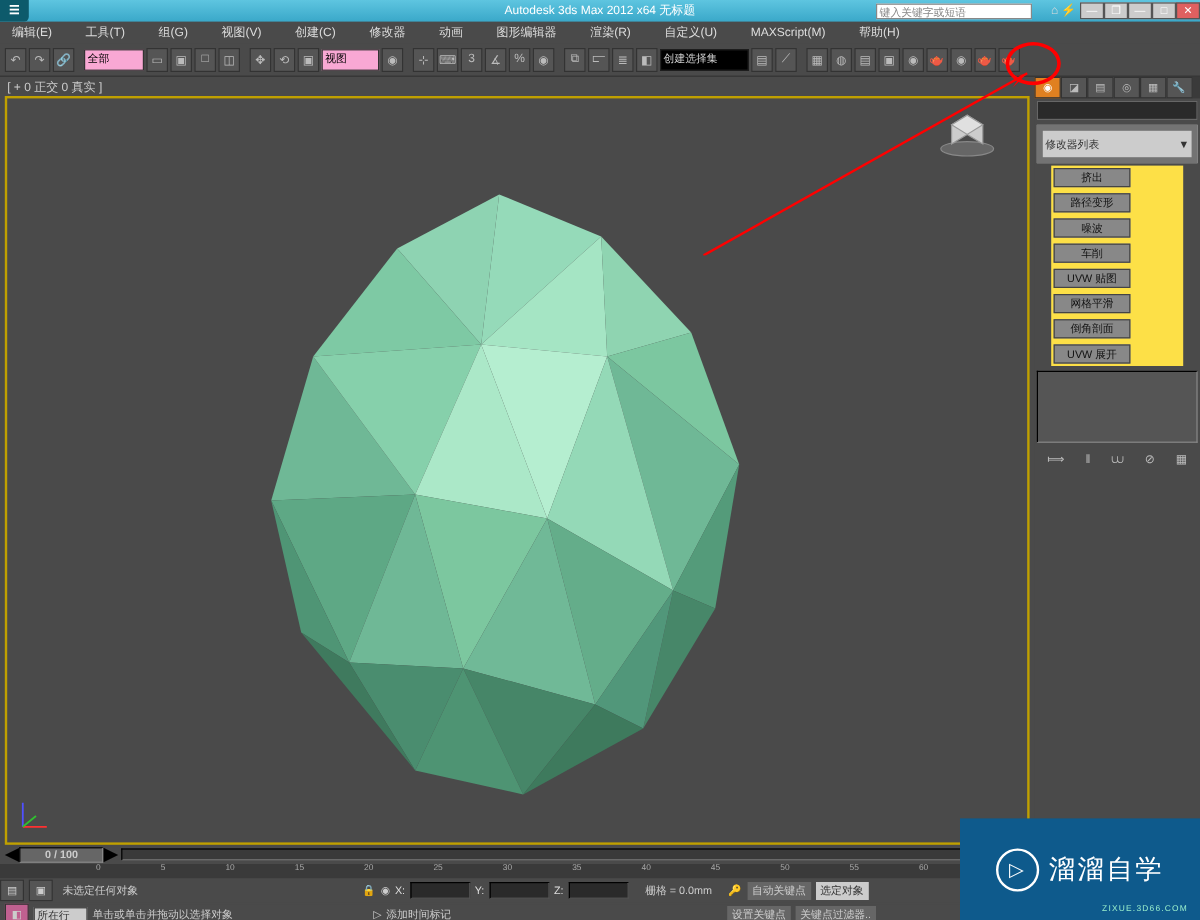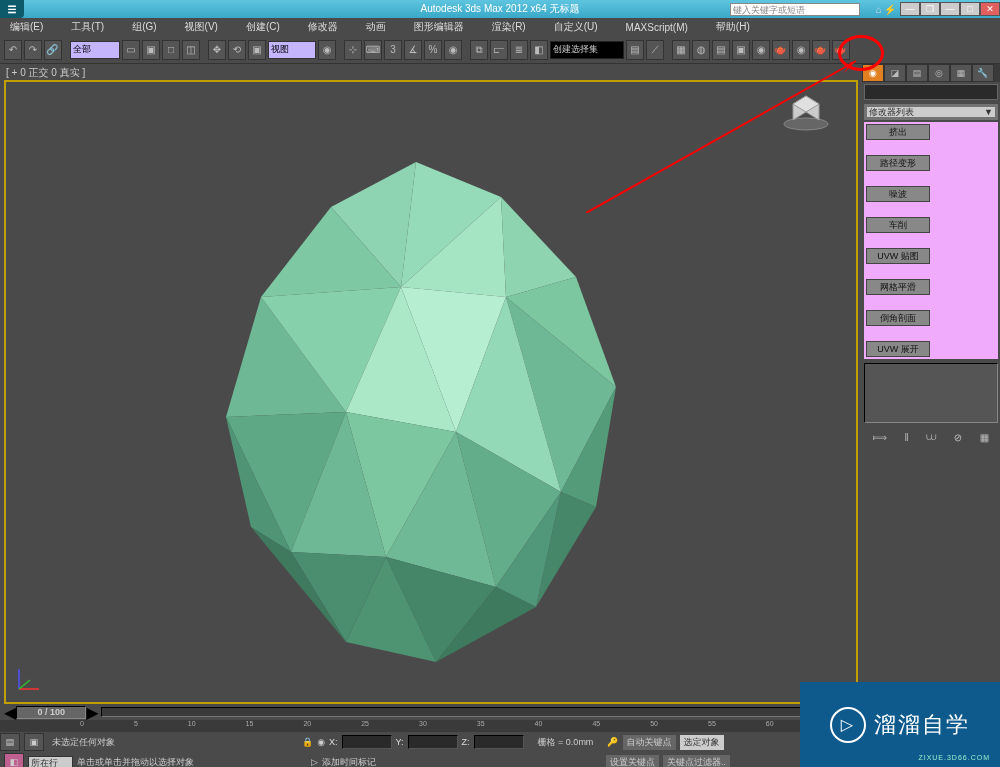--- a/index.html
+++ b/index.html
@@ -13,38 +13,38 @@
   .titlebar .win-controls { position: absolute; right: 0; display: flex; }
   .titlebar .win-controls div { width: 20px; height: 14px; background:#ccc; border:1px solid #555; display:flex; align-items:center; justify-content:center; font-size:9px;}
   .titlebar .win-controls .close { background:#e06060; }
   
   .menubar { height: 18px; background:#4a4a4a; display:flex; align-items:center; padding:0 4px; gap:16px; color:#ddd; font-size:10px;}
   .menubar .menu-item { padding:0 6px; }
   
   .toolbar { height: 28px; background:#4a4a4a; border-bottom:1px solid #333; display:flex; align-items:center; padding:0 4px; gap:2px; position:relative;}
   .toolbar .tb-btn { width:18px; height:20px; background:#555; border:1px solid #333; display:flex; align-items:center; justify-content:center; font-size:10px; color:#bbb;}
   .toolbar .tb-sep { width:4px; height:20px;}
-  .toolbar .tb-drop { width:50px; height:18px; background:#c4b5fd; border:1px solid #333; font-size:9px; display:flex; align-items:center; padding:0 2px;}
+  .toolbar .tb-drop { width:50px; height:18px; background:#f9a8d4; border:1px solid #333; font-size:9px; display:flex; align-items:center; padding:0 2px;}
   .toolbar .tb-drop2 { width:74px; height:18px; background:#000000; color:#ccc; border:1px solid #222; font-size:9px; display:flex; align-items:center; padding:0 2px;}
   
   .main-area { height: 640px; display:flex; }
   .viewport-container { flex:1; background:#4a4a4a; display:flex; flex-direction:column;}
   .viewport-label { height:16px; color:#ccc; font-size:10px; padding:2px 6px; background:#4a4a4a;}
   .viewport { flex:1; background:#4a4a4a; border:2px solid #c0a000; margin:0 4px; position:relative; overflow:hidden;}
   
   .viewcube { position:absolute; top:10px; right:25px; width:50px; height:40px;}
   .axis-gizmo { position:absolute; bottom:8px; left:8px; width:30px; height:30px;}
   
   .command-panel { width:138px; background:#4a4a4a; display:flex; flex-direction:column;}
   .cp-tabs { height:18px; display:flex; background:#3a3a3a;}
   .cp-tabs .tab { width:22px; height:18px; background:#555; border:1px solid #333; display:flex; align-items:center; justify-content:center; font-size:9px; color:#bbb;}
   .cp-tabs .tab.active { background:#e08020; color:#fff;}
   .cp-field { height:16px; background:#2a2a2a; border:1px solid #666; margin:2px;}
-  .cp-drop { height:16px; background:#ccc; border:3px solid #737373; margin:2px; font-size:9px; padding:1px 2px; color:#333; display:flex; align-items:center; justify-content:space-between;gap:43px;}
-  .cp-btn-grid { display:flex; flex-wrap:wrap; padding:2px; gap:15px; background:#f0abfc; margin:0 2px;}
+  .cp-drop { height:32px; background:#ccc; border:5px solid #737373; margin:2px; font-size:9px; padding:1px 2px; color:#333; display:flex; align-items:center; justify-content:space-between;gap:43px;}
+  .cp-btn-grid { display:flex; flex-wrap:wrap; padding:2px; gap:5px; background:#fde047; margin:0 14px;}
   .cp-btn-grid .cb { width:64px; height:16px; background:#888; border:1px solid #444; font-size:9px; color:#111; display:flex; align-items:center; justify-content:center;}
   .cp-stack { flex:0 0 60px; background:#555; border:1px inset #333; margin:4px 2px;}
   .cp-icons { height:20px; display:flex; align-items:center; justify-content:space-around; padding:2px; color:#bbb; font-size:10px;}
   
   .timeline-area { height:50px; background:#4a4a4a; display:flex; flex-direction:column;}
   .time-slider { height:16px; display:flex; align-items:center; background:#4a4a4a; padding:0 4px;}
   .ts-pos { width:70px; height:13px; background:#666; border:1px inset #333; color:#ccc; font-size:9px; text-align:center;font-weight:bold;}
   .ts-track { flex:1; height:10px; background:#3a3a3a; border:1px inset #222; margin:0 2px;}
   .time-ruler { height:12px; background:#3a3a3a; font-size:7px; color:#aaa; display:flex; align-items:flex-start; padding:0 80px; gap:50px; overflow:hidden;}
   .time-bottom { height:20px; display:flex; align-items:center; background:#4a4a4a; font-size:9px; color:#ccc; gap:4px;}

